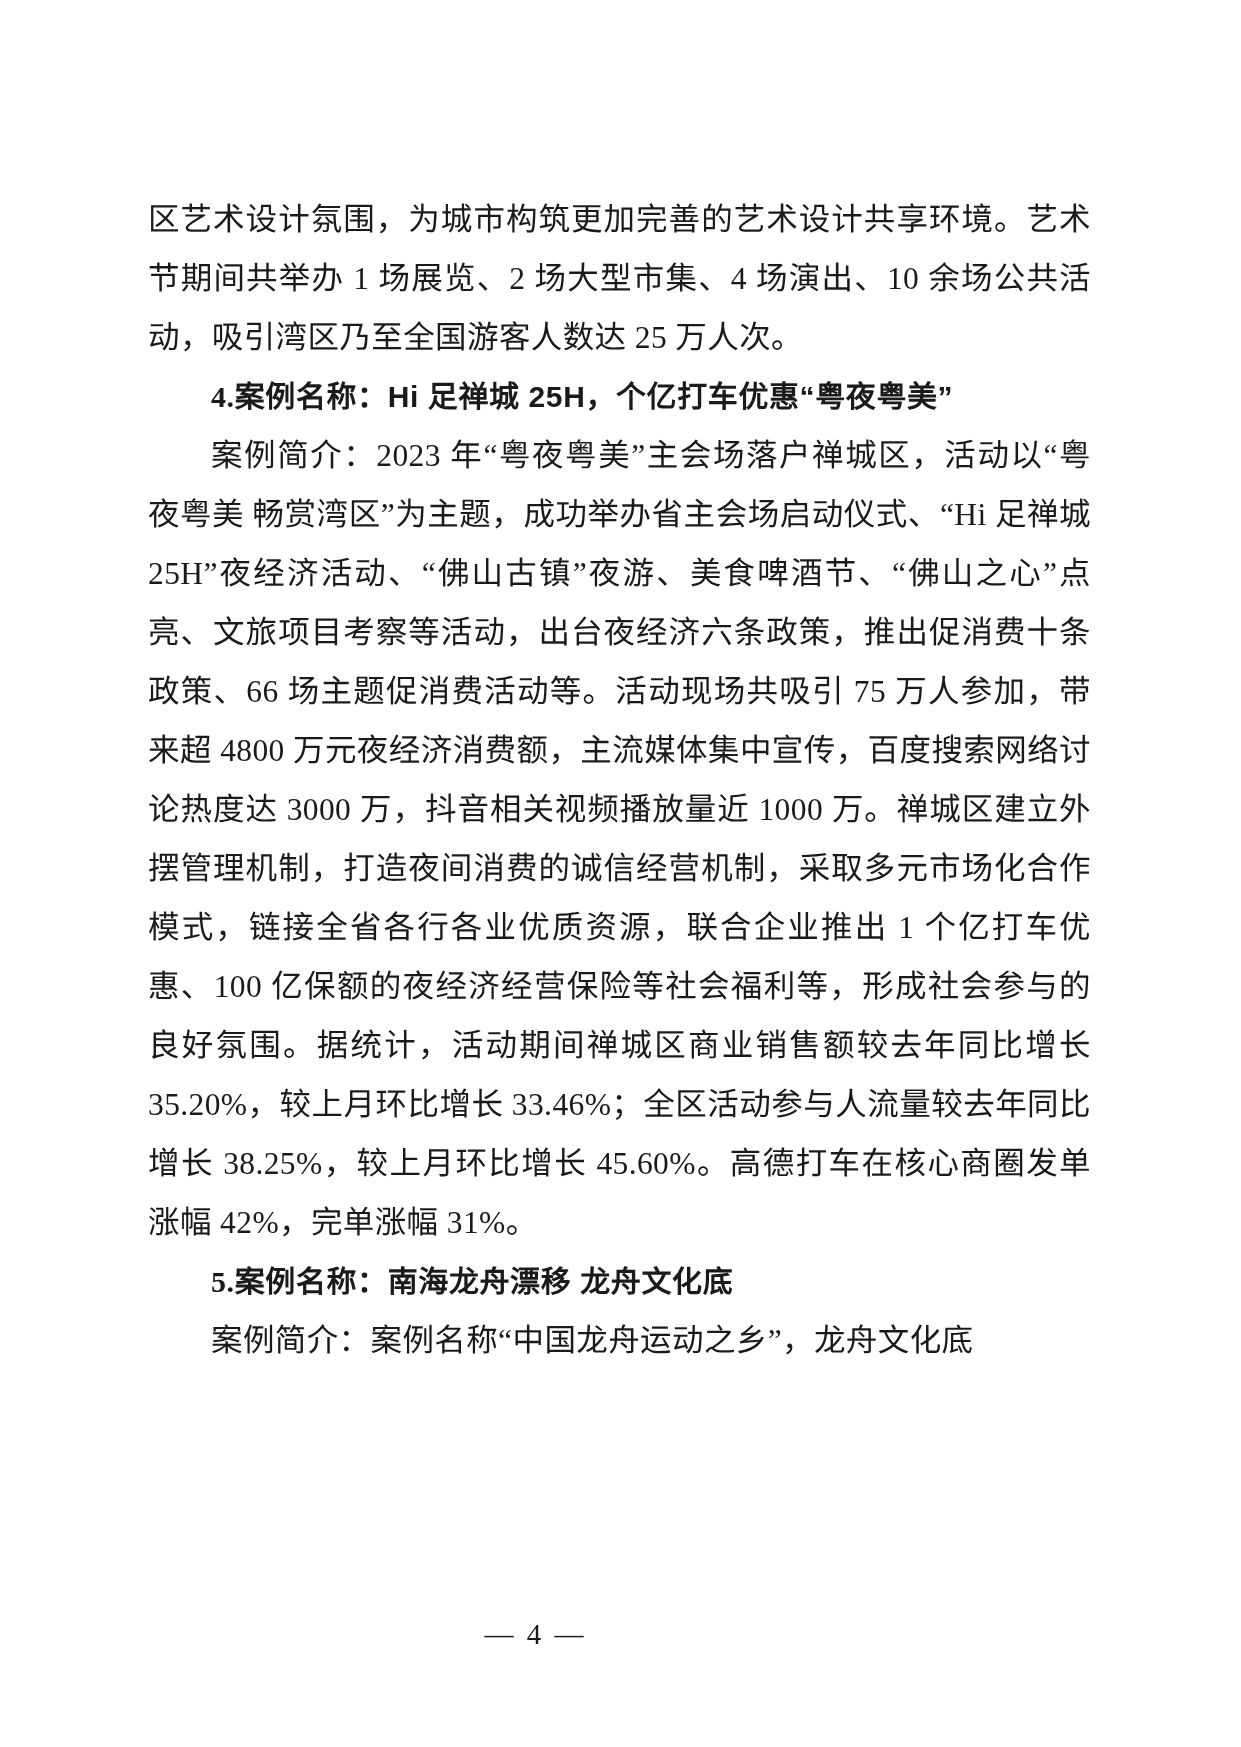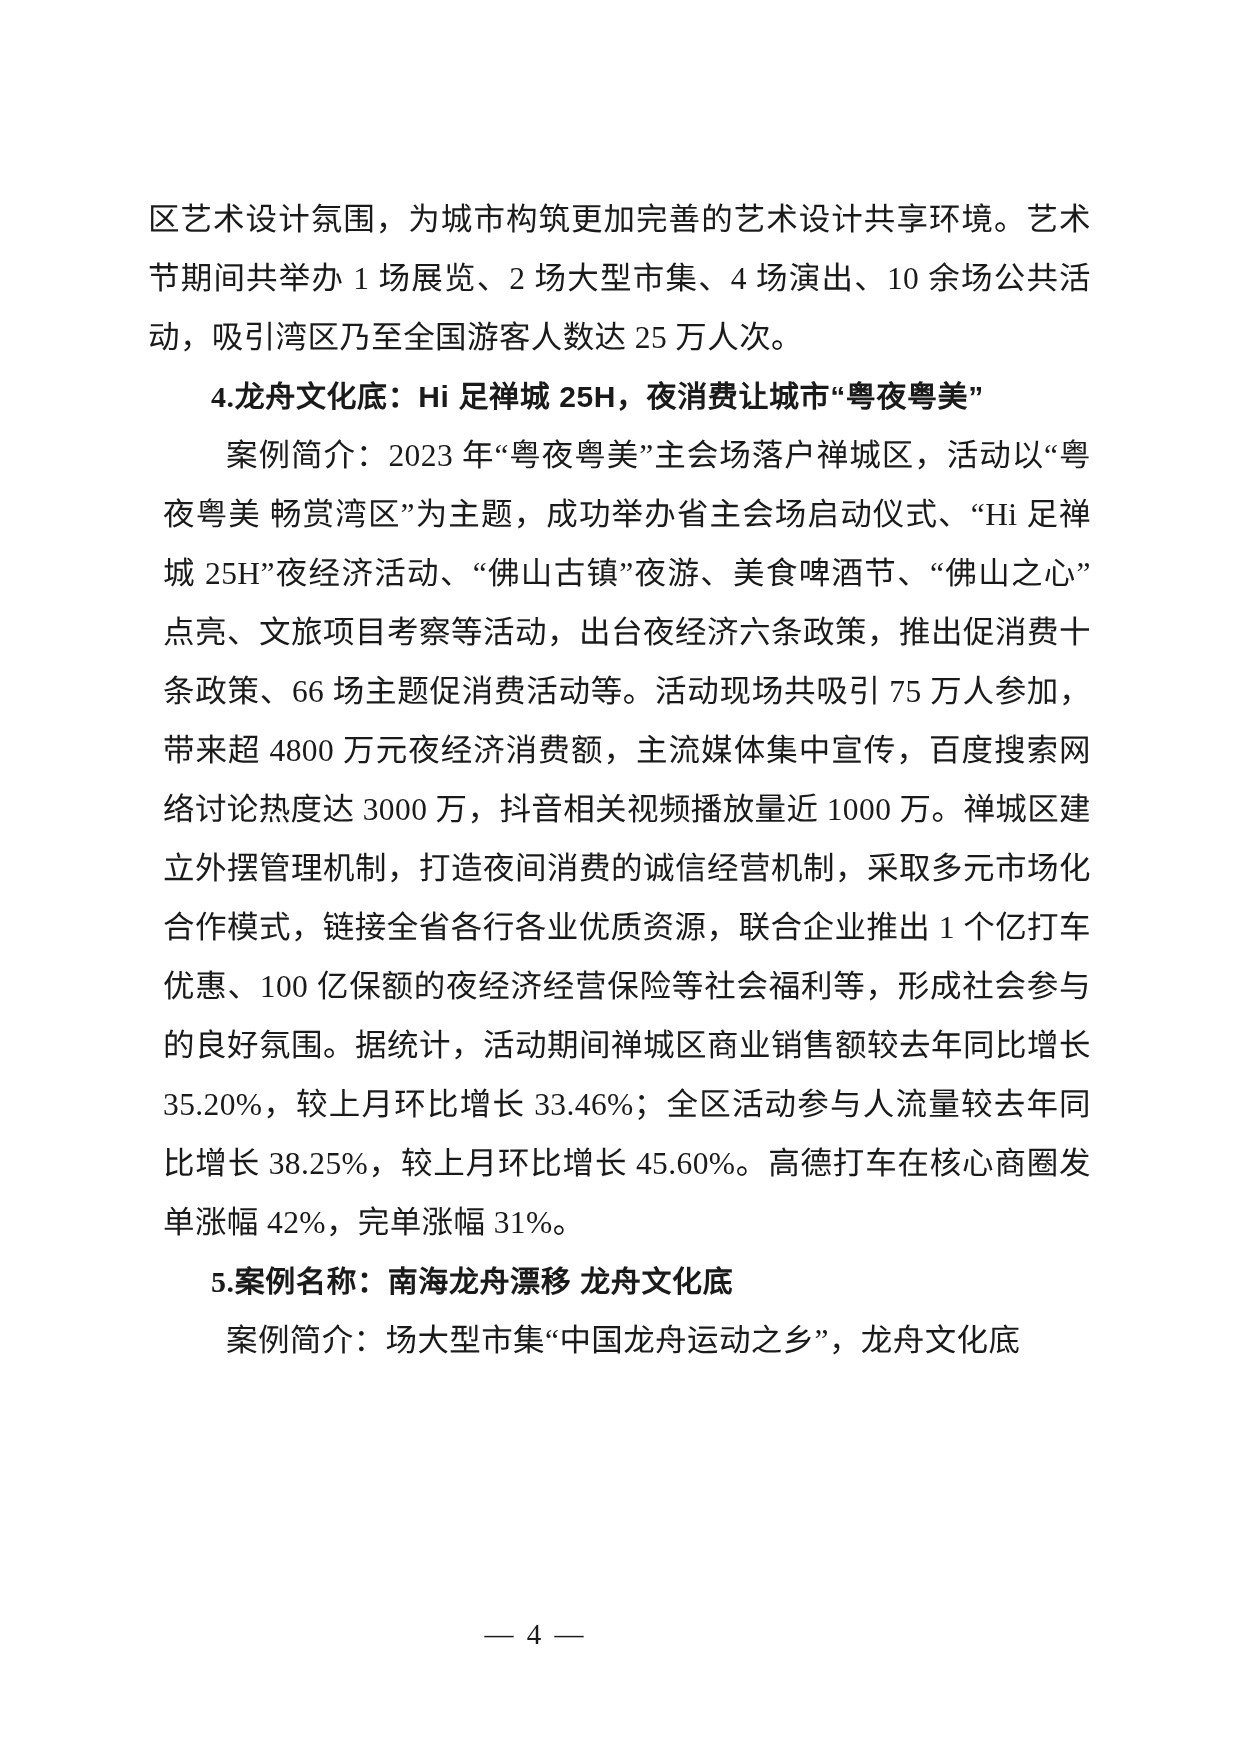--- a/index.html
+++ b/index.html
@@ -33,21 +33,20 @@
   }
   p {
     margin: 0;
     padding: 0;
   }
   .para {
     text-indent: 0;
   }
   .para-indent {
     text-indent: 63px;
-    margin-left: 15px;
   }
   .heading {
     text-indent: 63px;
     font-weight: bold;
     font-family: "Liberation Sans", "DejaVu Sans", sans-serif;
     font-size: 30px;
     letter-spacing: 0.6px;
   }
   .heading .hd-num {
     font-family: "Liberation Serif", "DejaVu Serif", serif;
@@ -70,29 +69,29 @@
 </style>
 </head>
 <body>
 
 <div class="page">
   <div class="doc-body">
 
     <p class="para">区艺术设计氛围，为城市构筑更加完善的艺术设计共享环境。艺术节期间共举办 1 场展览、2 场大型市集、4 场演出、10 余场公共活动，吸引湾区乃至全国游客人数达 25 万人次。</p>
 
     <p class="heading">
-      <span class="hd-num">4.</span><span>龙舟文化底：Hi 足禅城 25H，夜消费让城市“粤夜粤美”</span>
+      <span class="hd-num">4.</span><span>案例名称：Hi 足禅城 25H，个亿打车优惠“粤夜粤美”</span>
     </p>
 
     <p class="para-indent">案例简介：2023 年“粤夜粤美”主会场落户禅城区，活动以“粤夜粤美 畅赏湾区”为主题，成功举办省主会场启动仪式、“Hi 足禅城 25H”夜经济活动、“佛山古镇”夜游、美食啤酒节、“佛山之心”点亮、文旅项目考察等活动，出台夜经济六条政策，推出促消费十条政策、66 场主题促消费活动等。活动现场共吸引 75 万人参加，带来超 4800 万元夜经济消费额，主流媒体集中宣传，百度搜索网络讨论热度达 3000 万，抖音相关视频播放量近 1000 万。禅城区建立外摆管理机制，打造夜间消费的诚信经营机制，采取多元市场化合作模式，链接全省各行各业优质资源，联合企业推出 1 个亿打车优惠、100 亿保额的夜经济经营保险等社会福利等，形成社会参与的良好氛围。据统计，活动期间禅城区商业销售额较去年同比增长 35.20%，较上月环比增长 33.46%；全区活动参与人流量较去年同比增长 38.25%，较上月环比增长 45.60%。高德打车在核心商圈发单涨幅 42%，完单涨幅 31%。</p>
 
     <p class="heading">
       <span class="hd-num">5.</span><span>案例名称：南海龙舟漂移 龙舟文化底</span>
     </p>
 
-    <p class="para-indent">案例简介：场大型市集“中国龙舟运动之乡”，龙舟文化底</p>
+    <p class="para-indent">案例简介：案例名称“中国龙舟运动之乡”，龙舟文化底</p>
 
   </div>
 
   <div class="footer">
     <span class="page-number-wrap">— 4 —</span>
   </div>
 </div>
 
 </body></html>

